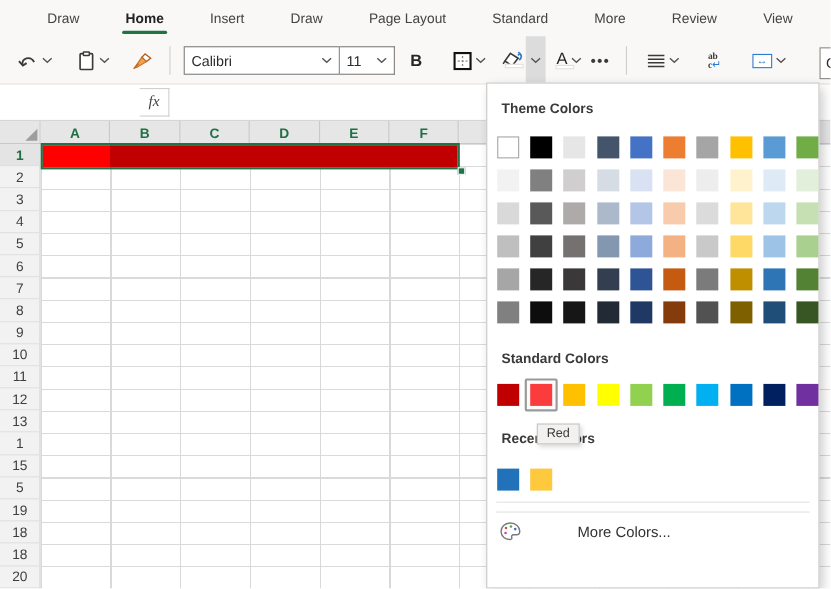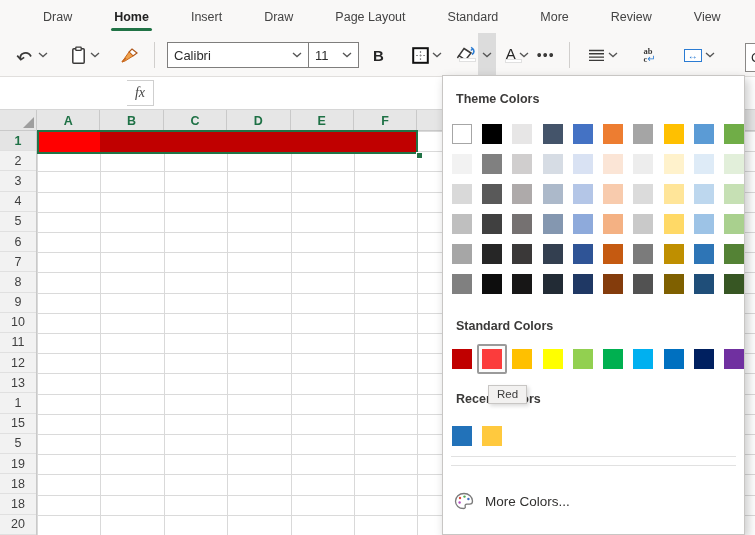--- a/index.html
+++ b/index.html
@@ -62,21 +62,21 @@
   .variants .swatch-row { margin-top:10px; }
   .r-std { margin-top:15px; }
   .r-recent { margin-top:19px; }
   .swatch { width:20px; height:20px; position:relative; cursor:pointer; }
   .swatch.white-swatch { border:1px solid #a6a6a6; }
   .swatch.hovered::after { content:""; position:absolute; inset:-5px; border:2px solid #9a9a9a; border-radius:2px; background:rgba(240,240,240,0.25); }
   .panel-sep { height:1px; background:#e1e1e1; margin:10px 8px 0 8px; }
   .sep1 { margin-top:10px; } .sep2 { margin-top:8px; }
   .panel-item { display:flex; align-items:center; margin-left:11px; height:22px; cursor:pointer; font-size:13.5px; color:#323130; }
   .nofill-row { margin-top:7px; }
-  .more-row { margin-top:24px; }
+  .more-row { margin-top:6px;gap:40px; }
   .nofill-swatch { width:20px; height:20px; background:#fff; border:1px solid #9a9a9a; margin-right:12px; }
   .palette-ic { margin-right:11px; display:flex; }
   .panel-item span { white-space:nowrap; }
   .tooltip { position:absolute; left:45px; top:309px; background:#f2f1f0; border:1px solid #c8c6c4; box-shadow:2px 2px 4px rgba(0,0,0,0.15); font-size:11.5px; color:#3c3c3c; padding:2px 8px 3px 8px; z-index:8; }
   svg { display:block; }
 </style>
 </head>
 <body>
 
 <div class="chrome">

